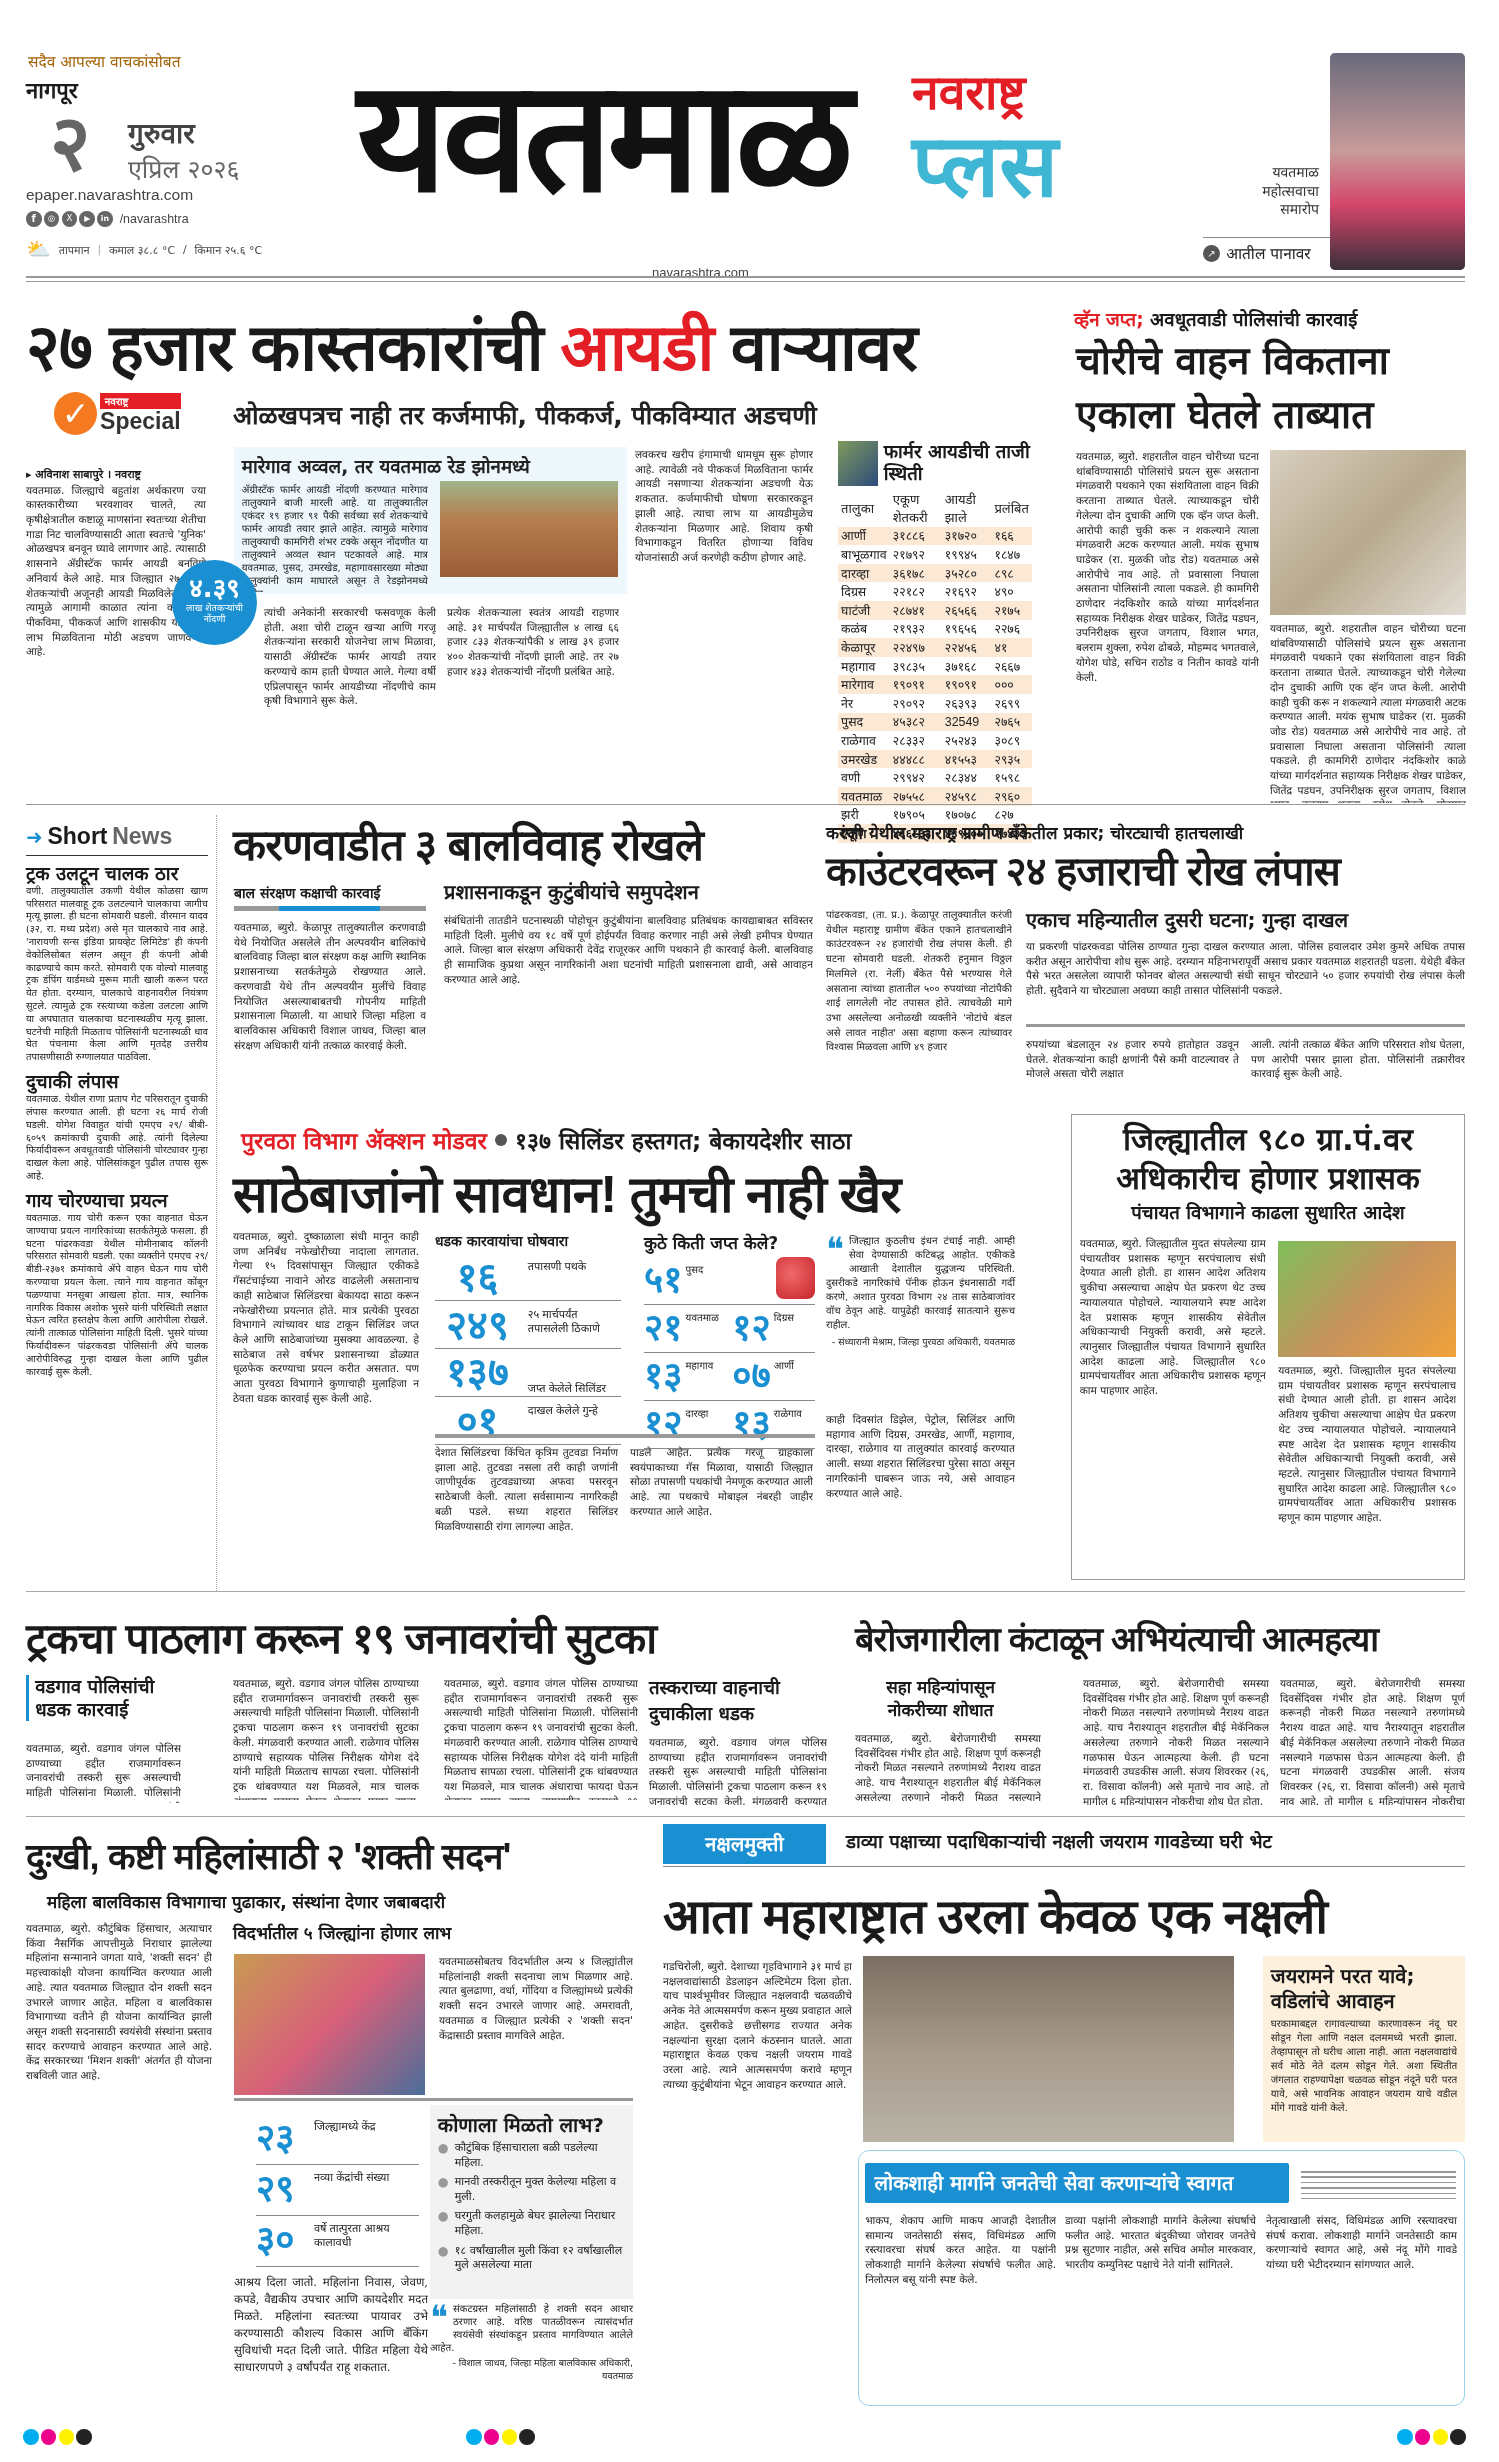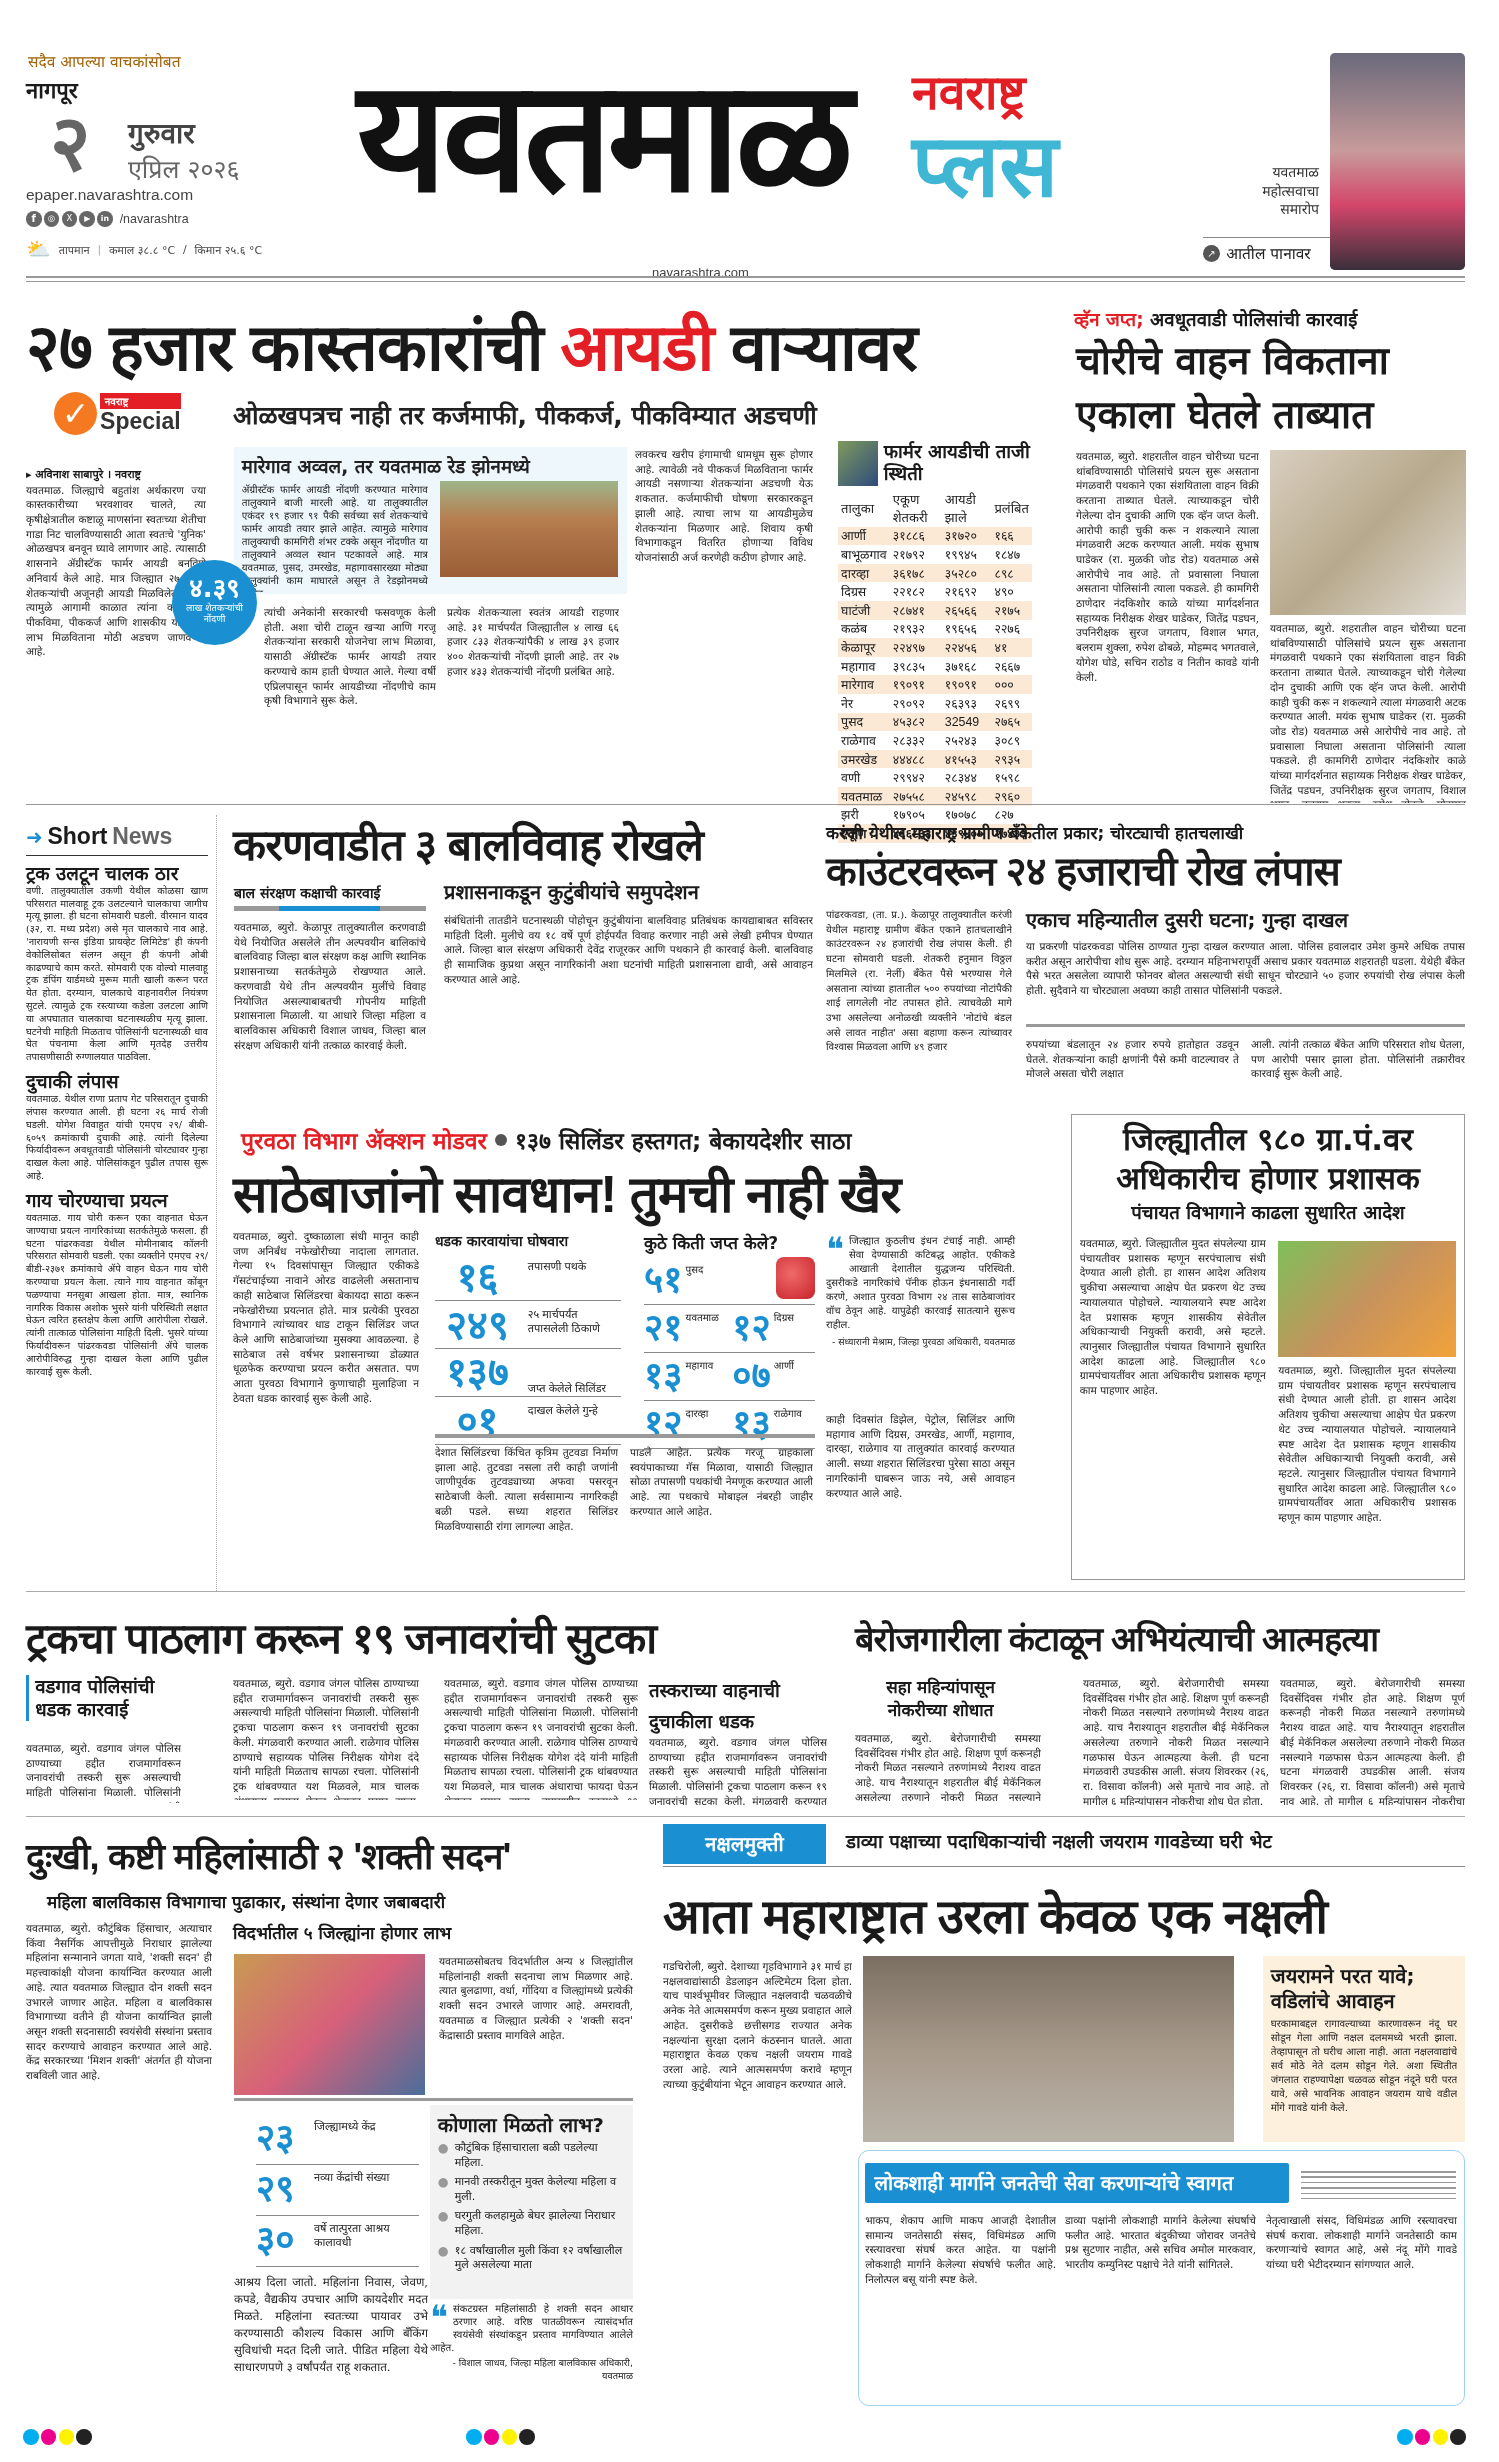--- a/index.html
+++ b/index.html
@@ -348,21 +348,21 @@
   <p class="body" style="position:absolute;right:7.8px;top:248px;width:178px;height:206px;overflow:hidden">यवतमाळ, ब्युरो. जिल्ह्यातील मुदत संपलेल्या ग्राम पंचायतीवर प्रशासक म्हणून सरपंचालाच संधी देण्यात आली होती. हा शासन आदेश अतिशय चुकीचा असल्याचा आक्षेप घेत प्रकरण थेट उच्च न्यायालयात पोहोचले. न्यायालयाने स्पष्ट आदेश देत प्रशासक म्हणून शासकीय सेवेतील अधिकाऱ्याची नियुक्ती करावी, असे म्हटले. त्यानुसार जिल्ह्यातील पंचायत विभागाने सुधारित आदेश काढला आहे. जिल्ह्यातील ९८० ग्रामपंचायतींवर आता अधिकारीच प्रशासक म्हणून काम पाहणार आहेत.</p>
 </div>
 
 <div class="abs" style="left:26px;top:1591px;width:1439px;border-top:1.6px solid #aaa"></div>
 
 <div class="abs head-xl" style="left:26px;top:1611px;font-size:42px;line-height:56px;white-space:nowrap">ट्रकचा पाठलाग करून १९ जनावरांची सुटका</div>
 <div class="abs" style="left:26px;top:1675px;width:147px;font-size:18.6px;font-weight:bold;line-height:23px;border-left:3.1px solid #1a8fd1;padding-left:6.2px">वडगाव पोलिसांची धडक कारवाई</div>
 <p class="abs body" style="left:26px;top:1741px;width:155px;height:62px;overflow:hidden">यवतमाळ, ब्युरो. वडगाव जंगल पोलिस ठाण्याच्या हद्दीत राजमार्गावरून जनावरांची तस्करी सुरू असल्याची माहिती पोलिसांना मिळाली. पोलिसांनी ट्रकचा पाठलाग करून १९ जनावरांची सुटका केली. मंगळवारी करण्यात आली. राळेगाव पोलिस ठाण्याचे सहाय्यक पोलिस निरीक्षक योगेश दंदे यांनी माहिती मिळताच सापळा रचला. पोलिसांनी ट्रक थांबवण्यात यश मिळवले, मात्र चालक अंधाराचा फायदा घेऊन शेतातून पसार झाला. तपासणीत ट्रकमध्ये १९ गोवंशीय जनावरे आढळली. जनावरे आणि ट्रक असा एकूण १९ लाख ५५ हजार रुपये किमतीचा मुद्देमाल जप्त करण्यात आला.</p>
 <p class="abs body" style="left:233px;top:1676px;width:186px;height:124px;overflow:hidden">यवतमाळ, ब्युरो. वडगाव जंगल पोलिस ठाण्याच्या हद्दीत राजमार्गावरून जनावरांची तस्करी सुरू असल्याची माहिती पोलिसांना मिळाली. पोलिसांनी ट्रकचा पाठलाग करून १९ जनावरांची सुटका केली. मंगळवारी करण्यात आली. राळेगाव पोलिस ठाण्याचे सहाय्यक पोलिस निरीक्षक योगेश दंदे यांनी माहिती मिळताच सापळा रचला. पोलिसांनी ट्रक थांबवण्यात यश मिळवले, मात्र चालक अंधाराचा फायदा घेऊन शेतातून पसार झाला. तपासणीत ट्रकमध्ये १९ गोवंशीय जनावरे आढळली. जनावरे आणि ट्रक असा एकूण १९ लाख ५५ हजार रुपये किमतीचा मुद्देमाल जप्त करण्यात आला.</p>
 <p class="abs body" style="left:444px;top:1676px;width:194px;height:124px;overflow:hidden">यवतमाळ, ब्युरो. वडगाव जंगल पोलिस ठाण्याच्या हद्दीत राजमार्गावरून जनावरांची तस्करी सुरू असल्याची माहिती पोलिसांना मिळाली. पोलिसांनी ट्रकचा पाठलाग करून १९ जनावरांची सुटका केली. मंगळवारी करण्यात आली. राळेगाव पोलिस ठाण्याचे सहाय्यक पोलिस निरीक्षक योगेश दंदे यांनी माहिती मिळताच सापळा रचला. पोलिसांनी ट्रक थांबवण्यात यश मिळवले, मात्र चालक अंधाराचा फायदा घेऊन शेतातून पसार झाला. तपासणीत ट्रकमध्ये १९ गोवंशीय जनावरे आढळली. जनावरे आणि ट्रक असा एकूण १९ लाख ५५ हजार रुपये किमतीचा मुद्देमाल जप्त करण्यात आला.</p>
-<div class="abs" style="left:649px;top:1675px;width:178px;font-size:18.6px;font-weight:bold;line-height:31px">तस्कराच्या वाहनाची दुचाकीला धडक</div>
+<div class="abs" style="left:649px;top:1675px;width:178px;font-size:18.6px;font-weight:bold;line-height:26px">तस्कराच्या वाहनाची दुचाकीला धडक</div>
 <p class="abs body" style="left:649px;top:1735px;width:178px;height:70px;overflow:hidden">यवतमाळ, ब्युरो. वडगाव जंगल पोलिस ठाण्याच्या हद्दीत राजमार्गावरून जनावरांची तस्करी सुरू असल्याची माहिती पोलिसांना मिळाली. पोलिसांनी ट्रकचा पाठलाग करून १९ जनावरांची सुटका केली. मंगळवारी करण्यात आली. राळेगाव पोलिस ठाण्याचे सहाय्यक पोलिस निरीक्षक योगेश दंदे यांनी माहिती मिळताच सापळा रचला. पोलिसांनी ट्रक थांबवण्यात यश मिळवले, मात्र चालक अंधाराचा फायदा घेऊन शेतातून पसार झाला. तपासणीत ट्रकमध्ये १९ गोवंशीय जनावरे आढळली. जनावरे आणि ट्रक असा एकूण १९ लाख ५५ हजार रुपये किमतीचा मुद्देमाल जप्त करण्यात आला.</p>
 
 <div class="abs head-xl" style="left:855px;top:1611px;font-size:34px;line-height:56px;white-space:nowrap">बेरोजगारीला कंटाळून अभियंत्याची आत्महत्या</div>
 <div class="abs" style="left:855px;top:1676px;width:171px;font-size:17px;font-weight:bold;line-height:23px;text-align:center">सहा महिन्यांपासून नोकरीच्या शोधात</div>
 <p class="abs body" style="left:855px;top:1731px;width:186px;height:74px;overflow:hidden">यवतमाळ, ब्युरो. बेरोजगारीची समस्या दिवसेंदिवस गंभीर होत आहे. शिक्षण पूर्ण करूनही नोकरी मिळत नसल्याने तरुणांमध्ये नैराश्य वाढत आहे. याच नैराश्यातून शहरातील बीई मेकॅनिकल असलेल्या तरुणाने नोकरी मिळत नसल्याने गळफास घेऊन आत्महत्या केली. ही घटना मंगळवारी उघडकीस आली. संजय शिवरकर (२६, रा. विसावा कॉलनी) असे मृताचे नाव आहे. तो मागील ६ महिन्यांपासून नोकरीचा शोध घेत होता.</p>
 <p class="abs body" style="left:1083px;top:1676px;width:186px;height:129px;overflow:hidden">यवतमाळ, ब्युरो. बेरोजगारीची समस्या दिवसेंदिवस गंभीर होत आहे. शिक्षण पूर्ण करूनही नोकरी मिळत नसल्याने तरुणांमध्ये नैराश्य वाढत आहे. याच नैराश्यातून शहरातील बीई मेकॅनिकल असलेल्या तरुणाने नोकरी मिळत नसल्याने गळफास घेऊन आत्महत्या केली. ही घटना मंगळवारी उघडकीस आली. संजय शिवरकर (२६, रा. विसावा कॉलनी) असे मृताचे नाव आहे. तो मागील ६ महिन्यांपासून नोकरीचा शोध घेत होता.</p>
 <p class="abs body" style="left:1280px;top:1676px;width:185px;height:129px;overflow:hidden">यवतमाळ, ब्युरो. बेरोजगारीची समस्या दिवसेंदिवस गंभीर होत आहे. शिक्षण पूर्ण करूनही नोकरी मिळत नसल्याने तरुणांमध्ये नैराश्य वाढत आहे. याच नैराश्यातून शहरातील बीई मेकॅनिकल असलेल्या तरुणाने नोकरी मिळत नसल्याने गळफास घेऊन आत्महत्या केली. ही घटना मंगळवारी उघडकीस आली. संजय शिवरकर (२६, रा. विसावा कॉलनी) असे मृताचे नाव आहे. तो मागील ६ महिन्यांपासून नोकरीचा शोध घेत होता.</p>
 
 <div class="abs" style="left:26px;top:1816px;width:1439px;border-top:1.6px solid #aaa"></div>
 

